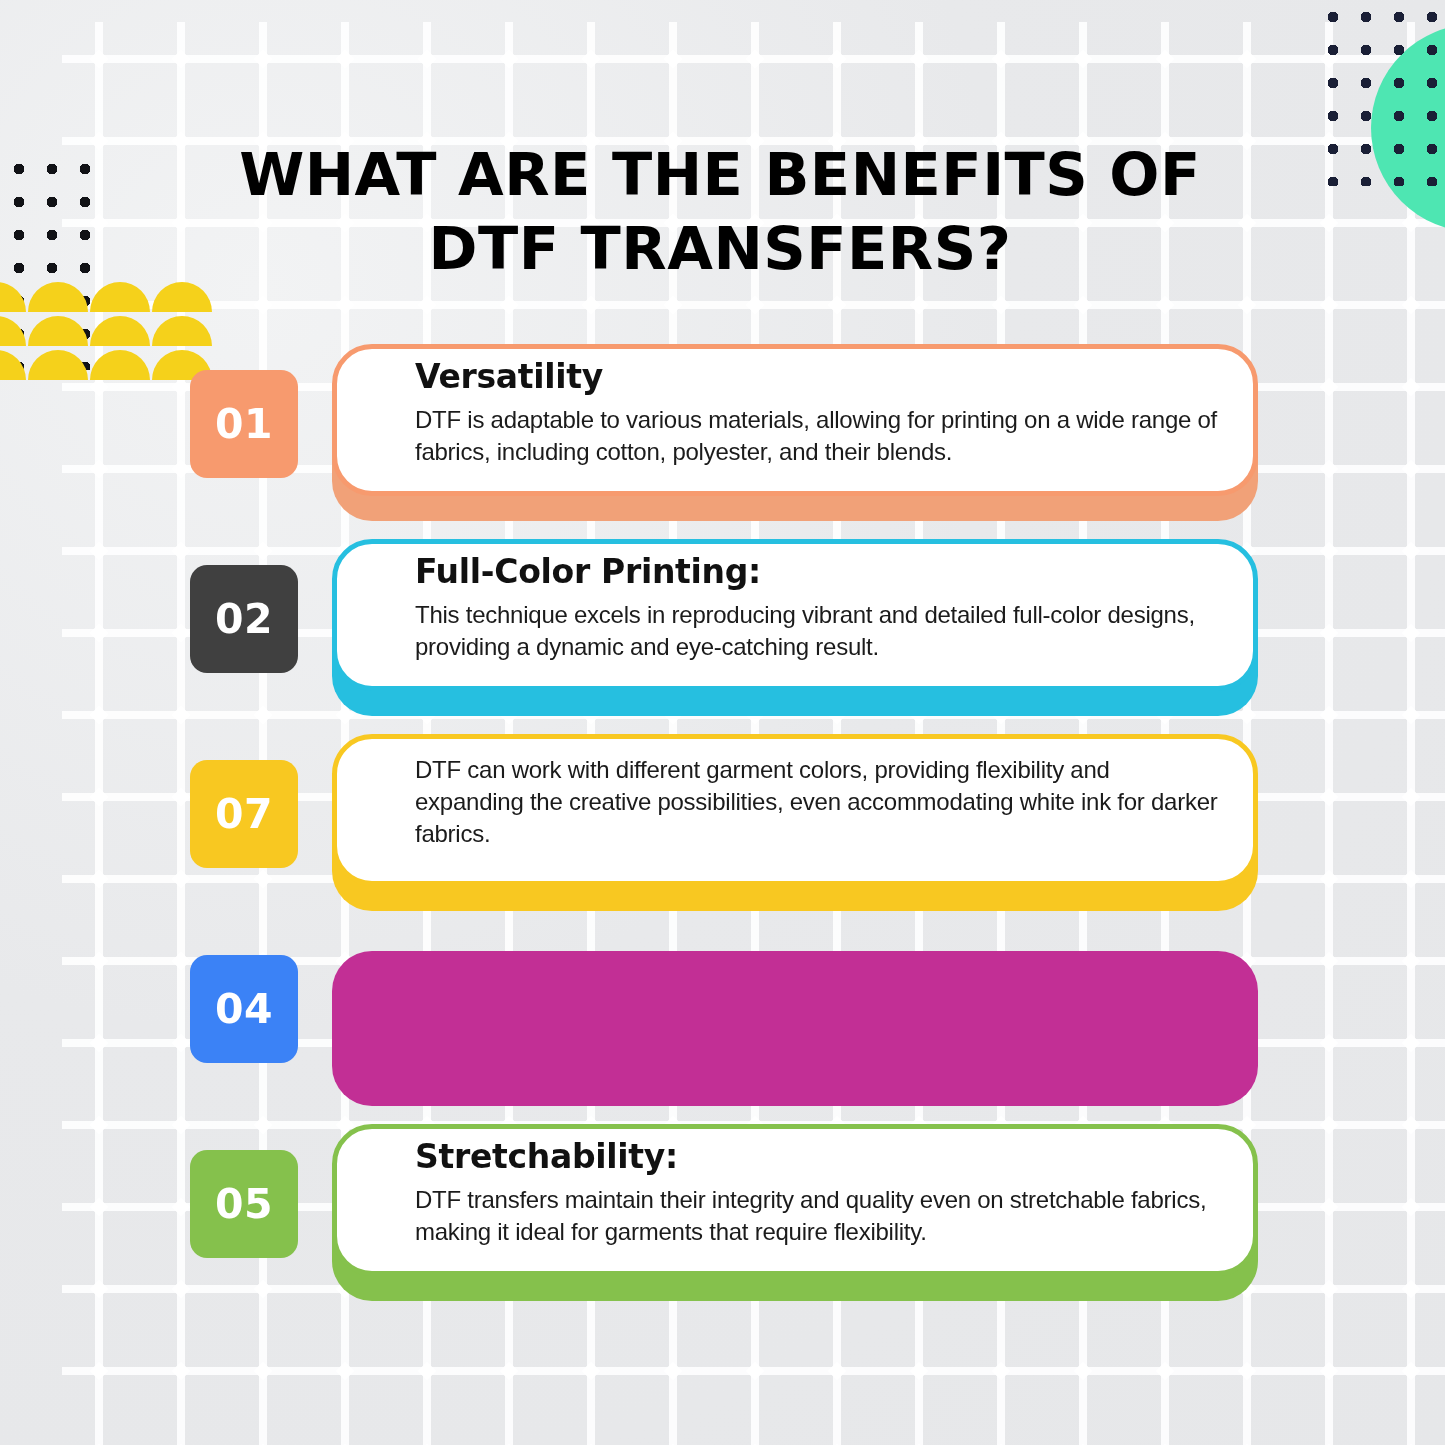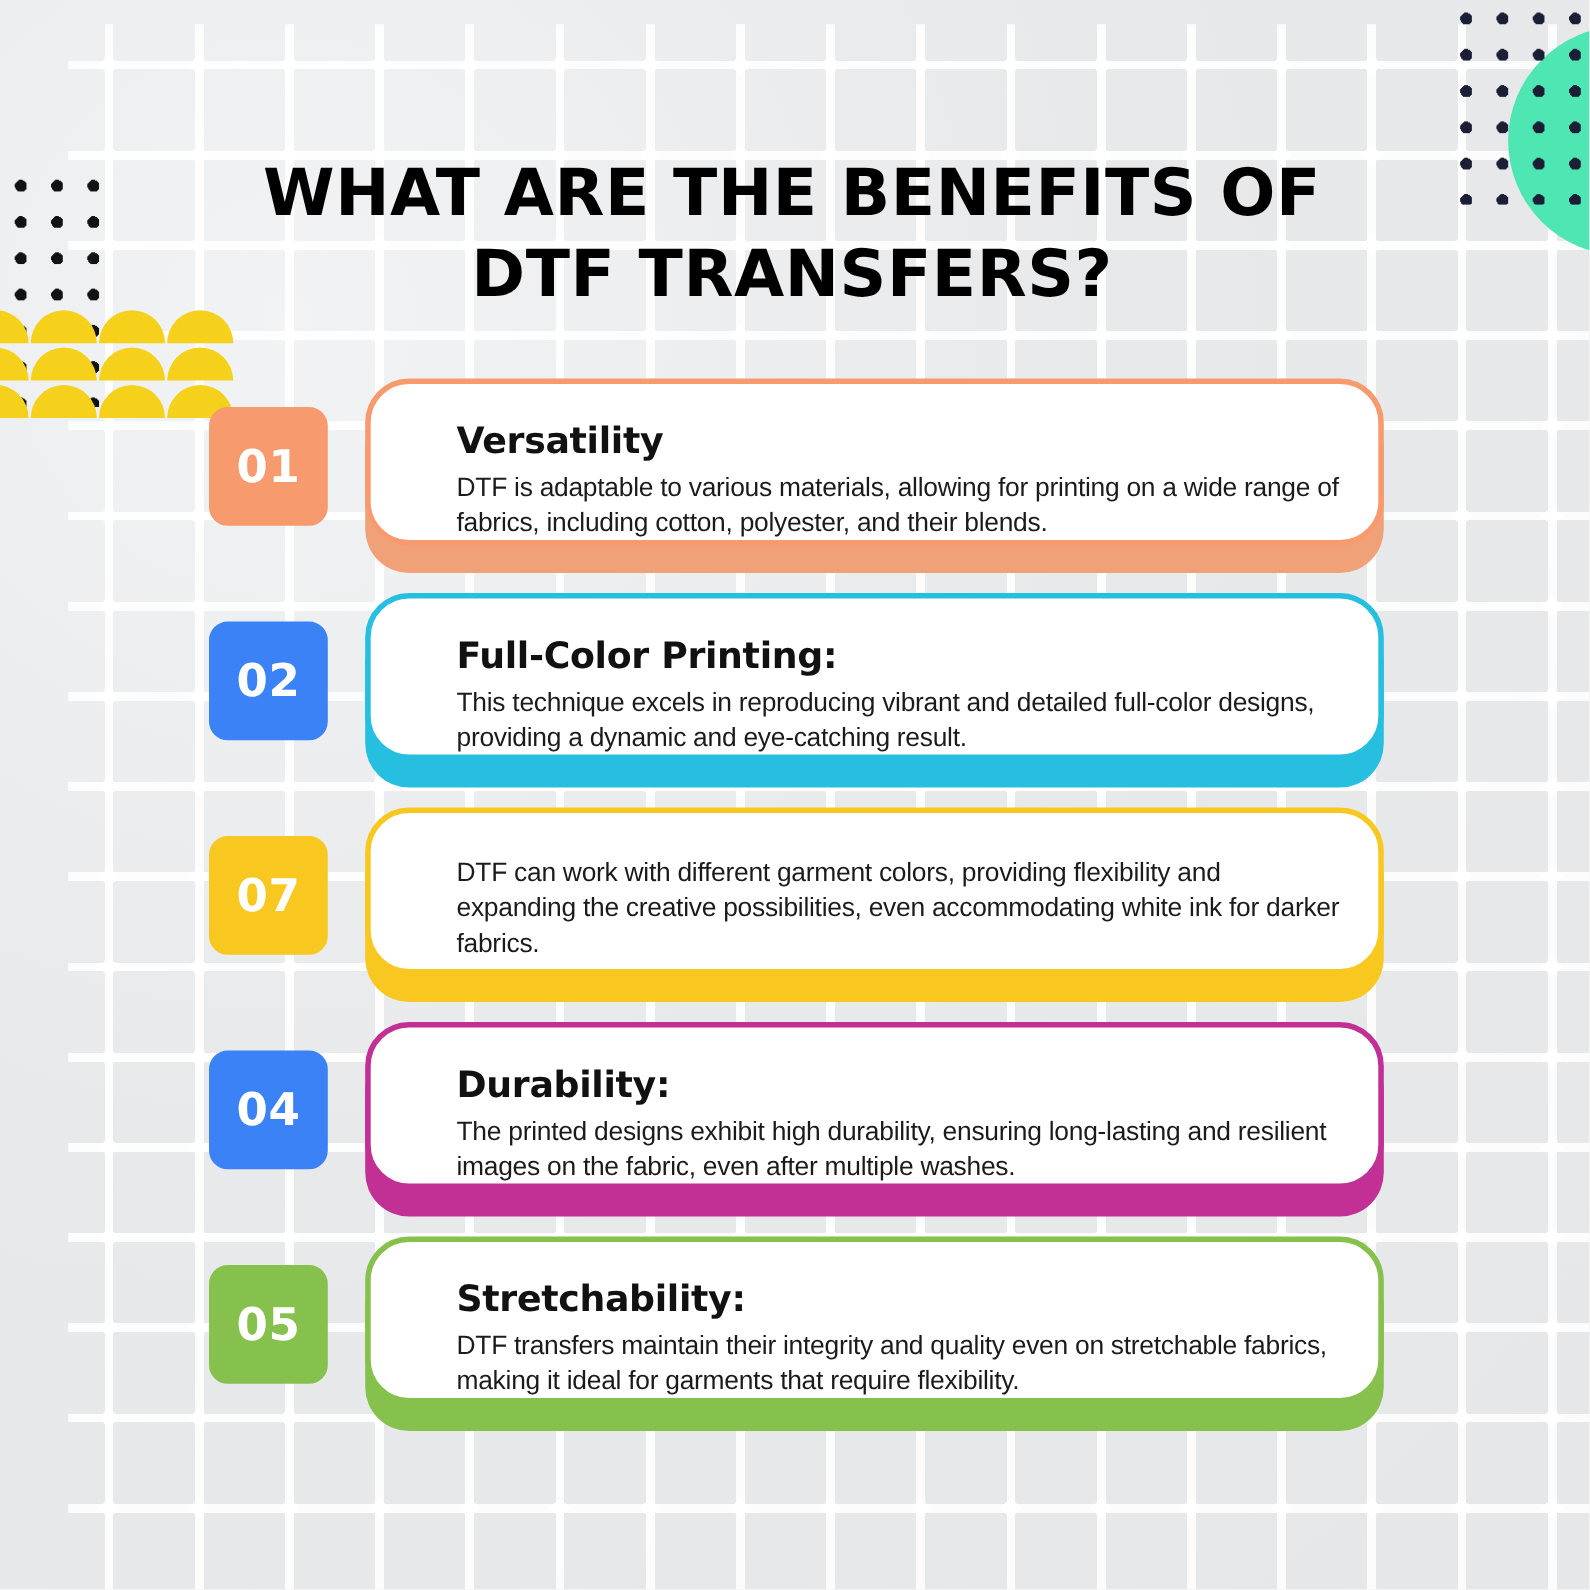--- a/index.html
+++ b/index.html
@@ -180,21 +180,21 @@
     left: 0;
     top: 0;
     width: 926px;
     height: 152px;
     box-sizing: border-box;
     background: #ffffff;
     border-radius: 40px;
     border-style: solid;
     border-width: 5px;
     z-index: 1;
-    padding: 32px 30px 0 78px;
+    padding: 8px 30px 0 78px;
   }
   .card-title {
     font-size: 33px;
     font-weight: 700;
     color: #111111;
     line-height: 40px;
     font-family: "DejaVu Sans", sans-serif;
     letter-spacing: -0.3px;
     white-space: nowrap;
   }
@@ -554,21 +554,21 @@
         <div class="badge" style="background:#f79a6e">01</div>
         <div class="card-wrap">
           <div class="card-shadow" style="background:#f1a178"></div>
           <div class="card" style="border-color:#f79a6e">
             <div class="card-title">Versatility</div>
             <div class="card-body">DTF is adaptable to various materials, allowing for printing on a wide range of fabrics, including cotton, polyester, and their blends.</div>
           </div>
         </div>
       </div>
       <div class="row">
-        <div class="badge" style="background:#3b82f6">02</div>
+        <div class="badge" style="background:#404040">02</div>
         <div class="card-wrap">
           <div class="card-shadow" style="background:#26bfe0"></div>
           <div class="card" style="border-color:#26bfe0">
             <div class="card-title">Full-Color Printing:</div>
             <div class="card-body">This technique excels in reproducing vibrant and detailed full-color designs, providing a dynamic and eye-catching result.</div>
           </div>
         </div>
       </div>
       <div class="row">
         <div class="badge" style="background:#f8c821">07</div>
@@ -576,24 +576,20 @@
           <div class="card-shadow" style="background:#f8c821"></div>
           <div class="card" style="border-color:#f8c821">
             <div class="card-body">DTF can work with different garment colors, providing flexibility and expanding the creative possibilities, even accommodating white ink for darker fabrics.</div>
           </div>
         </div>
       </div>
       <div class="row">
         <div class="badge" style="background:#3b82f6">04</div>
         <div class="card-wrap">
           <div class="card-shadow" style="background:#c22f95"></div>
-          <div class="card" style="border-color:#c22f95">
-            <div class="card-title">Durability:</div>
-            <div class="card-body">The printed designs exhibit high durability, ensuring long-lasting and resilient images on the fabric, even after multiple washes.</div>
-          </div>
         </div>
       </div>
       <div class="row">
         <div class="badge" style="background:#85c14c">05</div>
         <div class="card-wrap">
           <div class="card-shadow" style="background:#85c14c"></div>
           <div class="card" style="border-color:#85c14c">
             <div class="card-title">Stretchability:</div>
             <div class="card-body">DTF transfers maintain their integrity and quality even on stretchable fabrics, making it ideal for garments that require flexibility.</div>
           </div>

